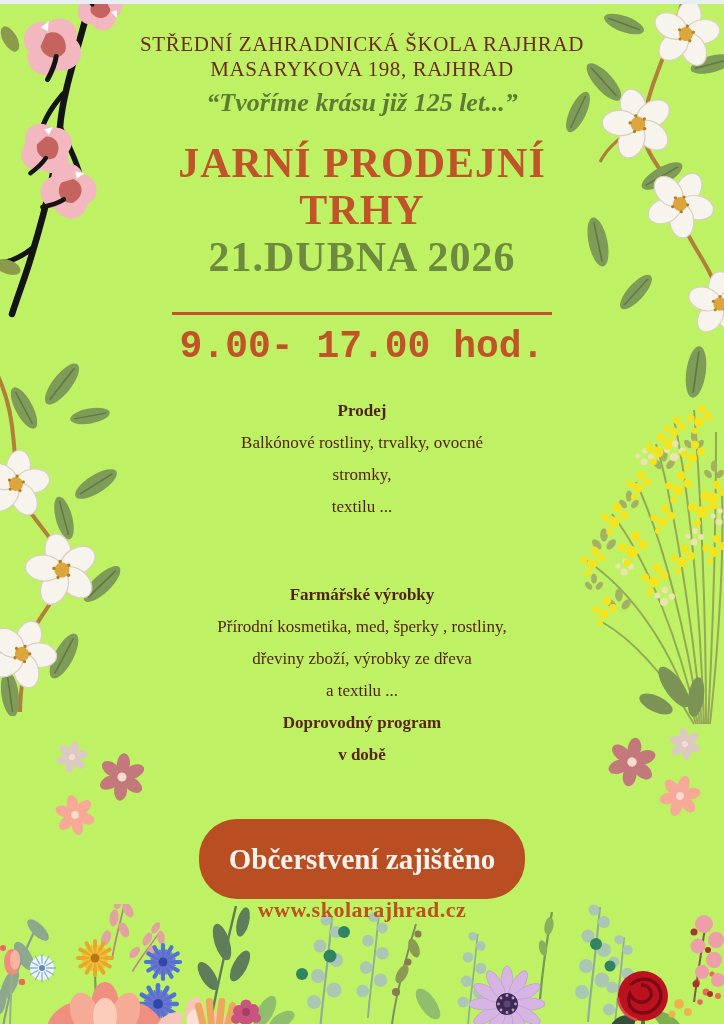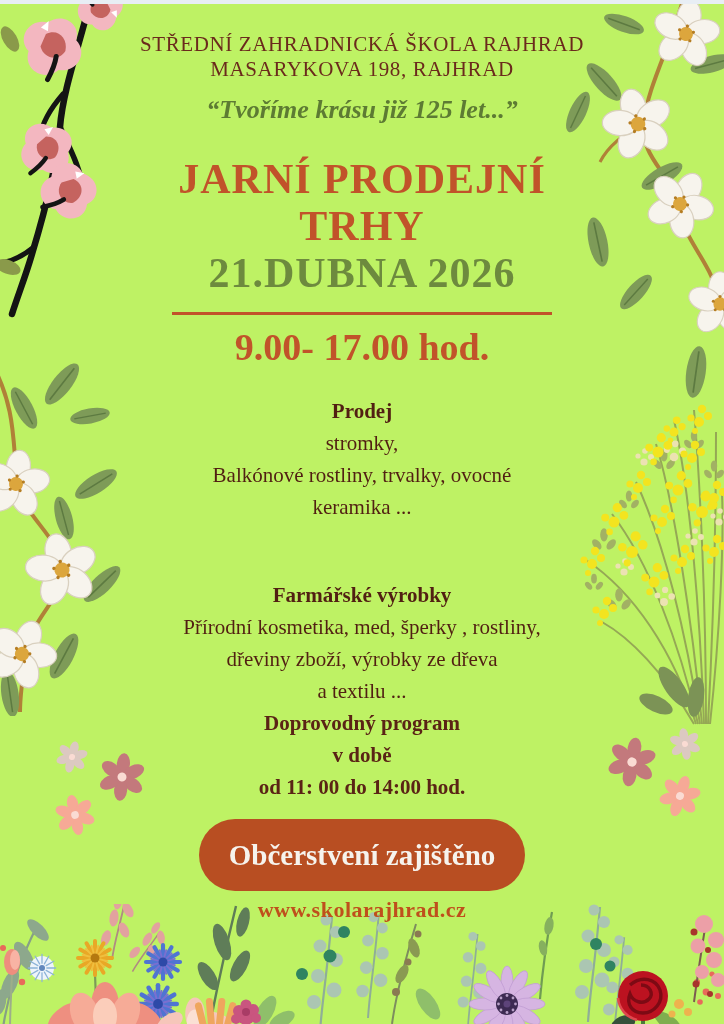--- a/index.html
+++ b/index.html
@@ -4,33 +4,33 @@
 <style>
   html,body{margin:0;padding:0;background:#e8eef4;}
   .poster{
     position:relative;width:724px;height:1024px;margin:4px auto;
     background:#bef264;overflow:hidden;
     font-family:"Liberation Serif",serif;
   }
   .deco{position:absolute;z-index:1;pointer-events:none;}
   .txt{position:absolute;left:0;width:100%;text-align:center;z-index:2;}
   .school{top:28px;font-size:21px;line-height:25px;color:#6b2a1c;letter-spacing:.6px;}
-  .tagline{top:91px;font-size:26px;font-weight:bold;font-style:italic;color:#5d7b33;}
-  .title{top:152px;font-size:42px;line-height:47px;font-weight:bold;color:#c1532a;letter-spacing:1px;}
+  .tagline{top:84px;font-size:26px;font-weight:bold;font-style:italic;color:#5d7b33;}
+  .title{top:136px;font-size:42px;line-height:47px;font-weight:bold;color:#c1532a;letter-spacing:1px;}
   .title .date{color:#6d8a3e;}
   .divider{position:absolute;top:308px;left:172px;width:380px;height:0;border-top:3px solid #c1532a;z-index:2;}
-  .hours{top:321px;font-size:38px;font-weight:bold;color:#c1532a;}
-  .body-block{font-size:21px;line-height:32px;color:#511f12;}
+  .hours{top:321px;font-size:38px;font-weight:bold;color:#c1532a;font-family:Liberation Mono, monospace;}
+  .body-block{font-size:17px;line-height:32px;color:#511f12;}
   .body-block .hd{font-weight:bold;}
   .prodej{top:391px;}
   .farmarske{top:575px;}
   .program{top:703px;font-weight:bold;color:#5a2315;}
   .btn{
     position:absolute;top:815px;left:50%;transform:translateX(-50%);
-    width:326px;height:72px;border-radius:38px;background:#b84e22;border:none;
+    width:326px;height:80px;border-radius:38px;background:#b84e22;border:none;
     color:#f6f3ed;font-family:"Liberation Serif",serif;font-size:29px;font-weight:bold;
     z-index:2;display:flex;align-items:center;justify-content:center;cursor:pointer;
   }
   .www{top:893px;font-size:22px;font-weight:bold;color:#bf4f1c;letter-spacing:.5px;}
 </style>
 </head>
 <body>
 
 <div class="poster">
 
@@ -450,36 +450,35 @@
     <div>TRHY</div>
     <div class="date">21.DUBNA 2026</div>
   </div>
 
   <div class="divider"></div>
 
   <div class="txt hours">9.00- 17.00 hod.</div>
 
   <div class="txt body-block prodej">
     <div class="hd">Prodej</div>
+    <div>Balkónové rostliny, trvalky, ovocné</div>
     <div>stromky,</div>
-    <div>Balkónové rostliny, trvalky, ovocné</div>
-    <div>keramika ...</div>
+    <div>textilu ...</div>
   </div>
 
   <div class="txt body-block farmarske">
     <div class="hd">Farmářské výrobky</div>
     <div>Přírodní kosmetika, med, šperky , rostliny,</div>
     <div>dřeviny zboží, výrobky ze dřeva</div>
     <div>a textilu ...</div>
   </div>
 
   <div class="txt body-block program">
     <div>Doprovodný program</div>
     <div>v době</div>
-    <div>od 11: 00 do 14:00 hod.</div>
   </div>
 
   <button class="btn">
     <span>Občerstvení zajištěno</span>
   </button>
 
   <div class="txt www">www.skolarajhrad.cz</div>
 
 </div>
 

